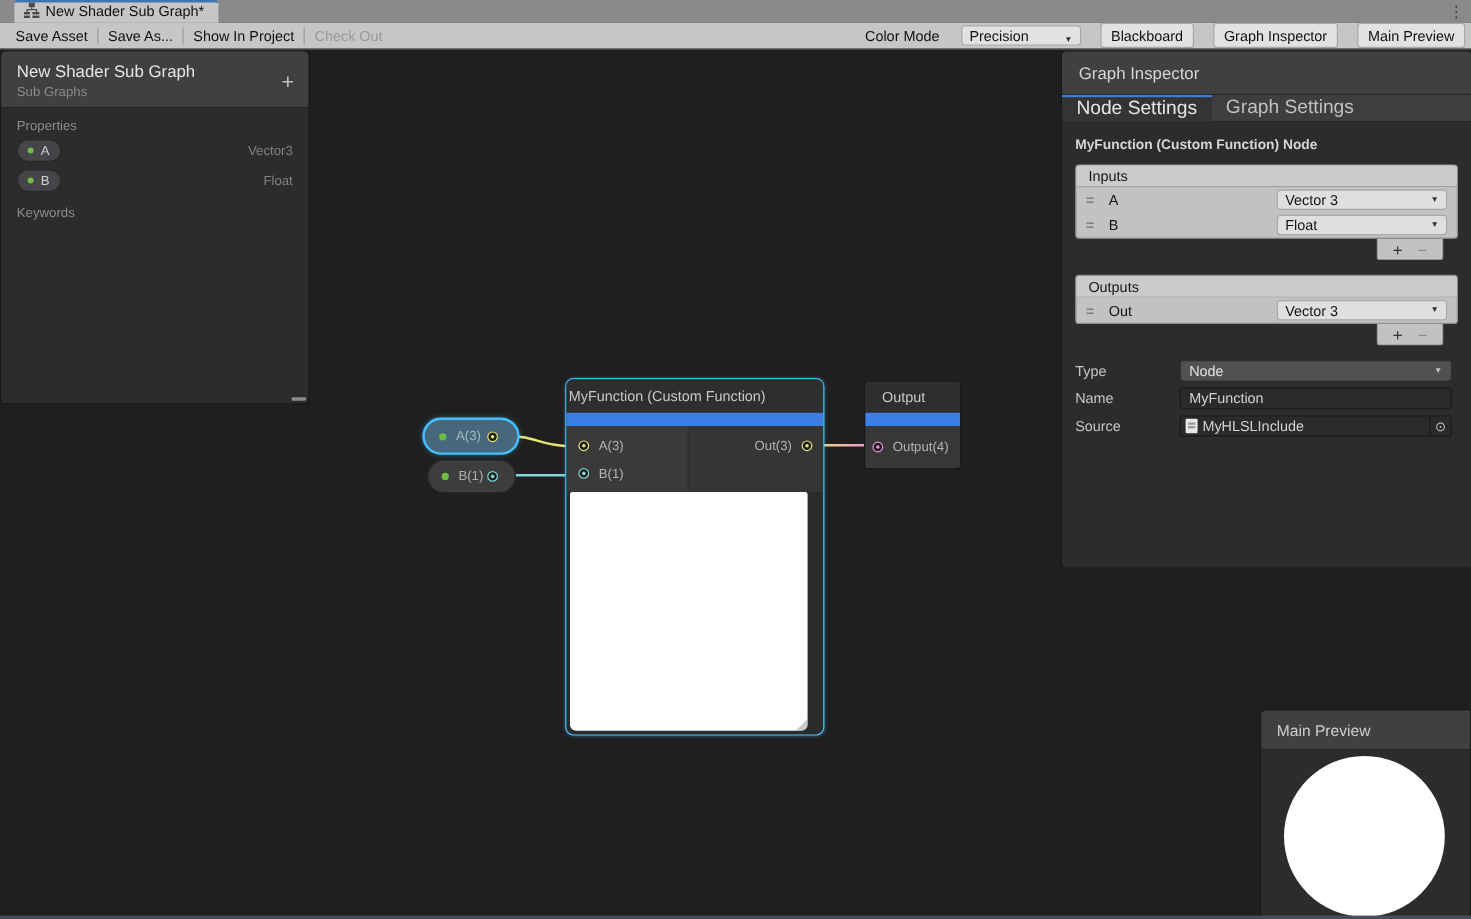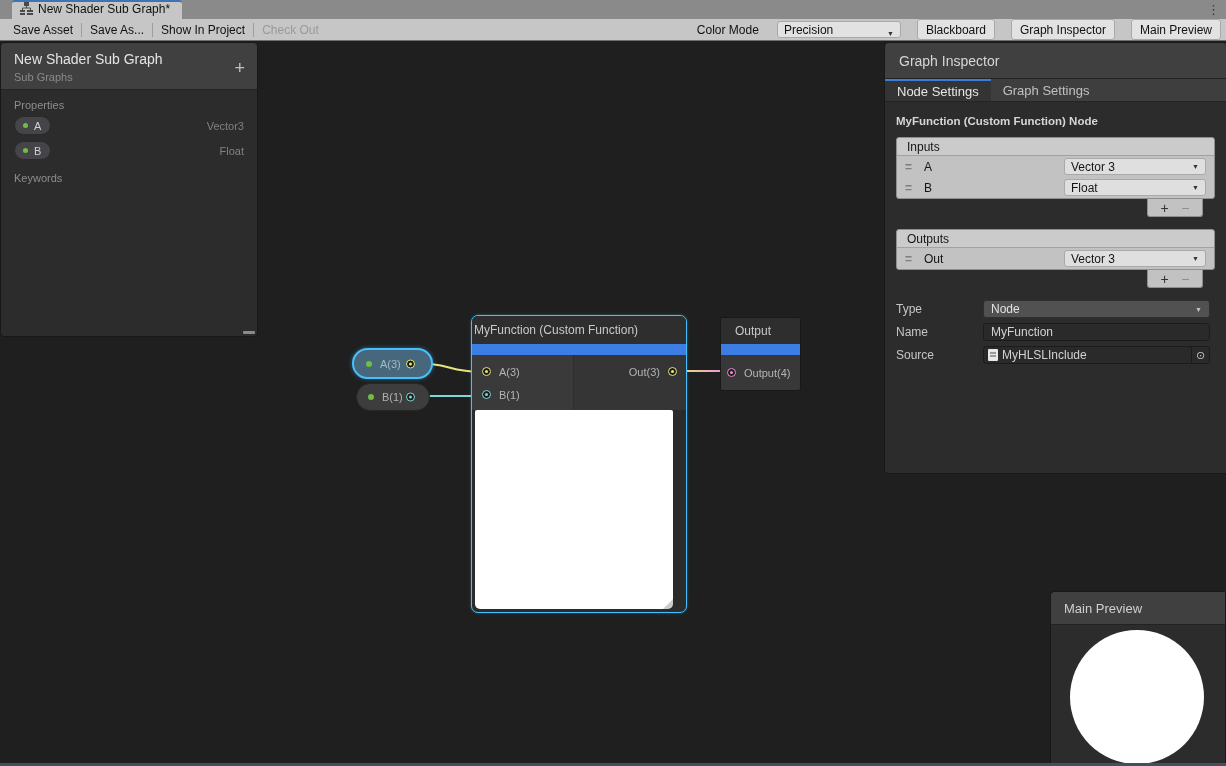--- a/index.html
+++ b/index.html
@@ -23,21 +23,21 @@
     display:flex; align-items:center; padding:0 5px; font-size:12px; color:#101010; }
   .tb-btn { padding:0 8px; line-height:20px; white-space:nowrap; cursor:pointer; }
   .tb-btn.disabled { color:#9a9a9a; cursor:default; }
   .tb-sep { width:1px; height:14px; background:#9d9d9d; }
   .tb-right { margin-left:auto; display:flex; align-items:center; gap:16px; }
   .tb-label { margin-right:2px; white-space:nowrap; }
   .dd-light { background:#e2e2e2; border:1px solid #a8a8a8; border-radius:3px;
     height:17px; display:flex; align-items:center; padding:0 6px; gap:6px;
     cursor:pointer; white-space:nowrap; }
   .dd-light .arrow { font-size:7px; color:#333; margin-left:auto; }
-  .dd-precision { width:124px;align-items:flex-end; }
+  .dd-precision { width:100px;align-items:flex-end; }
   .btn-light { background:#e2e2e2; border:1px solid #a8a8a8; border-radius:3px;
     height:21px; display:flex; align-items:center; padding:0 8px;
     cursor:pointer; white-space:nowrap; }
 
   
   .canvas { position:absolute; left:0; top:42px; right:0; bottom:0; }
   .wires { position:absolute; left:0; top:0; width:1226px; height:724px;
     pointer-events:none; }
 
   
@@ -112,21 +112,21 @@
   .output-node .node-titlebar { height:26px; padding-left:14px; }
   .output-body { flex:1; background:#383838; display:flex; align-items:center; }
   .output-body .node-row { padding-left:6px; height:auto; }
 
   
   .inspector { left:884px; top:0; width:342px; height:432px; border-right:none;
     border-radius:4px 0 0 4px; }
   .gi-header { height:36px; display:flex; align-items:center; padding-left:14px;
     font-size:14px; color:#d6d6d6; }
   .gi-tabs { height:23px; background:#3e3e3e; display:flex;
-    border-bottom:1px solid #242424; font-size:13px; }
+    border-bottom:1px solid #242424; font-size:16px; }
   .gi-tab { display:flex; align-items:center; padding:0 12px; cursor:pointer;
     color:#c0c0c0; }
   .gi-tab.active { background:#343434; color:#e6e6e6;
     border-top:2px solid var(--inspector-tab-blue); }
   .gi-heading { font-size:11.5px; font-weight:bold; color:#d6d6d6;
     padding:13px 11px 0 11px; }
 
   .relist { margin:10px 11px 0 11px; background:#c2c2c2; border:1px solid #8f8f8f;
     border-radius:3px; }
   .relist-header { height:18px; background:#cbcbcb; border-bottom:1px solid #a2a2a2;

